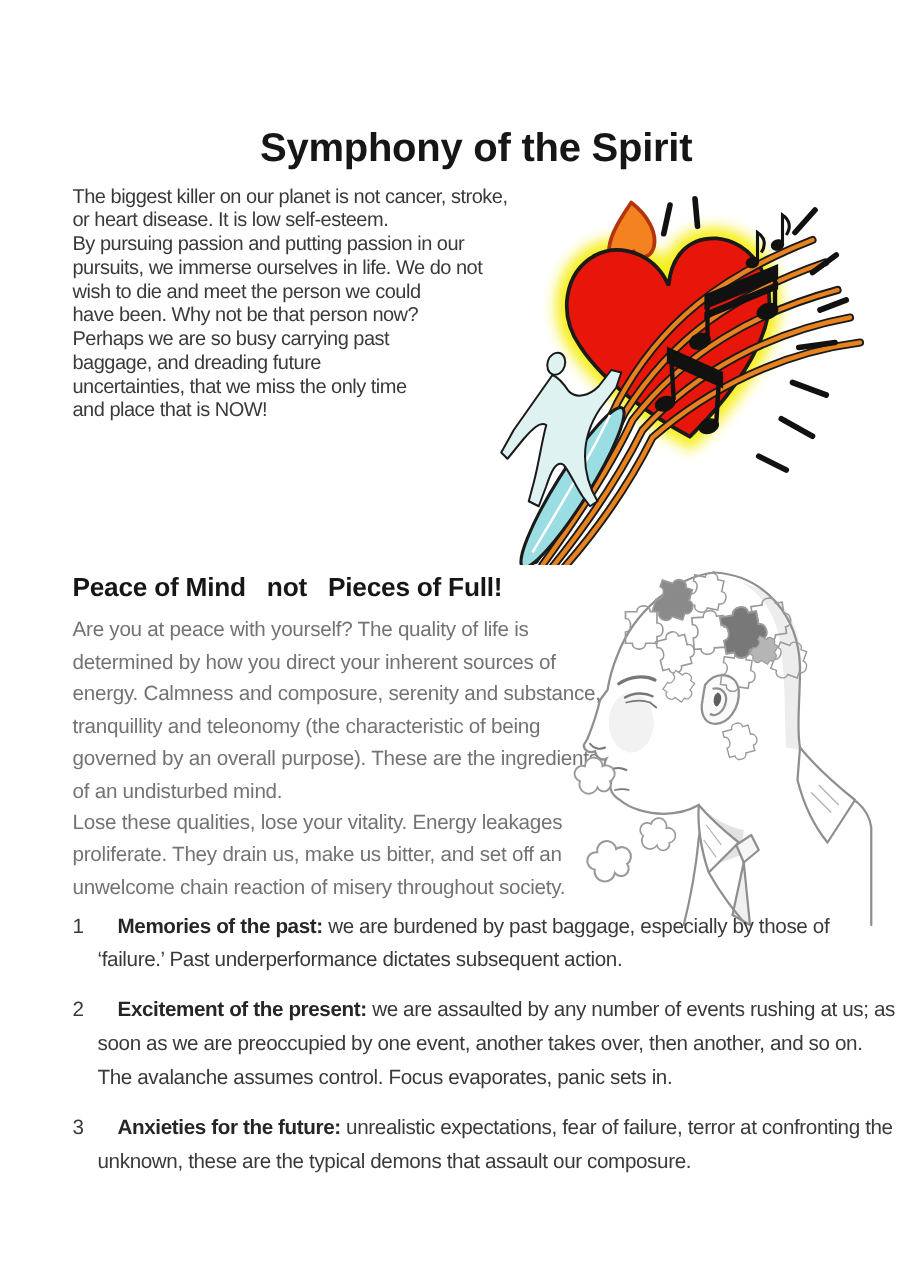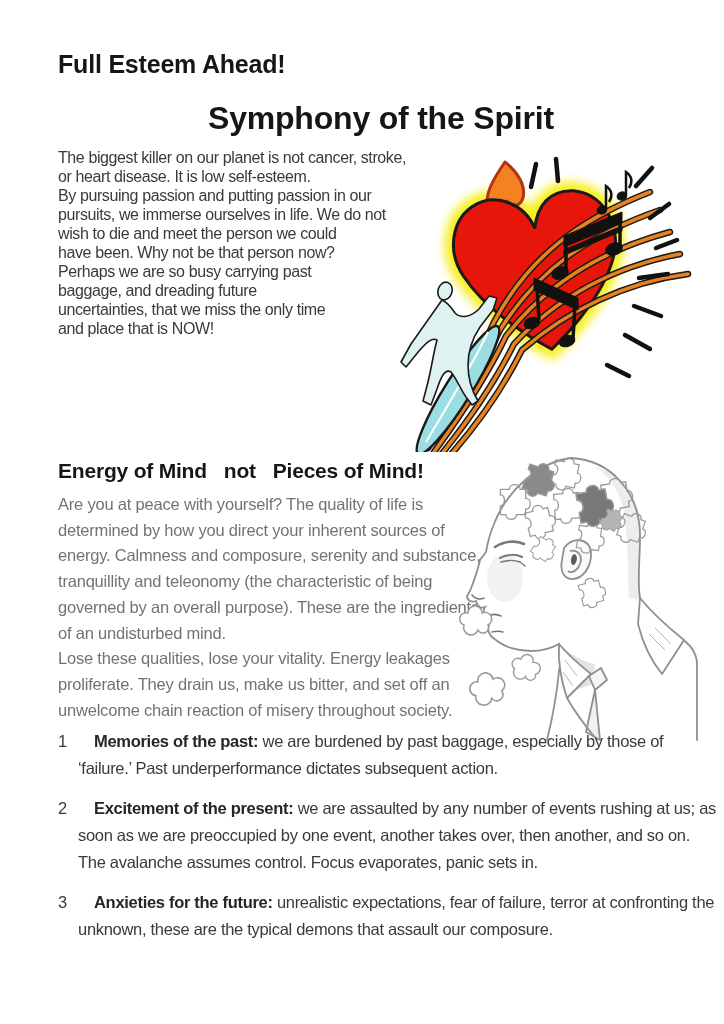--- a/index.html
+++ b/index.html
@@ -40,21 +40,20 @@
   .channel-item{display:flex;margin:0 0 13px 0;}
   .channel-item .num{width:20px;flex:none;}
   .channel-item .body{flex:1;}
   .channel-item b{color:#262626;font-weight:700;margin-left:16px;}
 </style>
 </head>
 <body>
 
 <div class="page">
 
-  <div class="doc-title">Full Esteem Ahead!</div>
   <div class="doc-subtitle">Symphony of the Spirit</div>
 
   <div class="intro-par">The biggest killer on our planet is not cancer, stroke,
 or heart disease. It is low self-esteem.
 By pursuing passion and putting passion in our
 pursuits, we immerse ourselves in life. We do not
 wish to die and meet the person we could
 have been. Why not be that person now?
 Perhaps we are so busy carrying past
 baggage, and dreading future
@@ -131,21 +130,21 @@
       <ellipse cx="60" cy="240" rx="13" ry="75" transform="rotate(32 60 240)" fill="#9adde2" stroke="#1a1a1a" stroke-width="2.5"></ellipse>
       <path d="M90,182 C72,220 48,258 28,292" fill="none" stroke="#ffffff" stroke-width="2"></path>
     </g>
 
     <g fill="#dff2f2" stroke="#1a1a1a" stroke-width="1.6" stroke-linejoin="round">
       <ellipse cx="47" cy="141" rx="7" ry="9" transform="rotate(18 47 141)"></ellipse>
       <path d="M44,150 L13,194 L3,212 L8,217 L21,201 C28,193 34,187 39,190 C35,205 33,221 29,236 L25,251 L33,255 L39,239 C43,227 47,218 53,222 C58,228 62,238 68,247 L74,255 L80,251 C74,241 70,229 70,215 C70,201 74,189 82,177 L95,160 L99,148 L91,146 L81,159 C73,167 63,169 57,163 C53,157 49,152 44,150 Z"></path>
     </g>
   </svg>
 
-  <div class="section-heading">Energy of Mind   not   Pieces of Mind!</div>
+  <div class="section-heading">Peace of Mind   not   Pieces of Full!</div>
   <div class="peace-par">Are you at peace with yourself? The quality of life is
 determined by how you direct your inherent sources of
 energy. Calmness and composure, serenity and substance,
 tranquillity and teleonomy (the characteristic of being
 governed by an overall purpose). These are the ingredients
 of an undisturbed mind.
 Lose these qualities, lose your vitality. Energy leakages
 proliferate. They drain us, make us bitter, and set off an
 unwelcome chain reaction of misery throughout society.</div>
 

